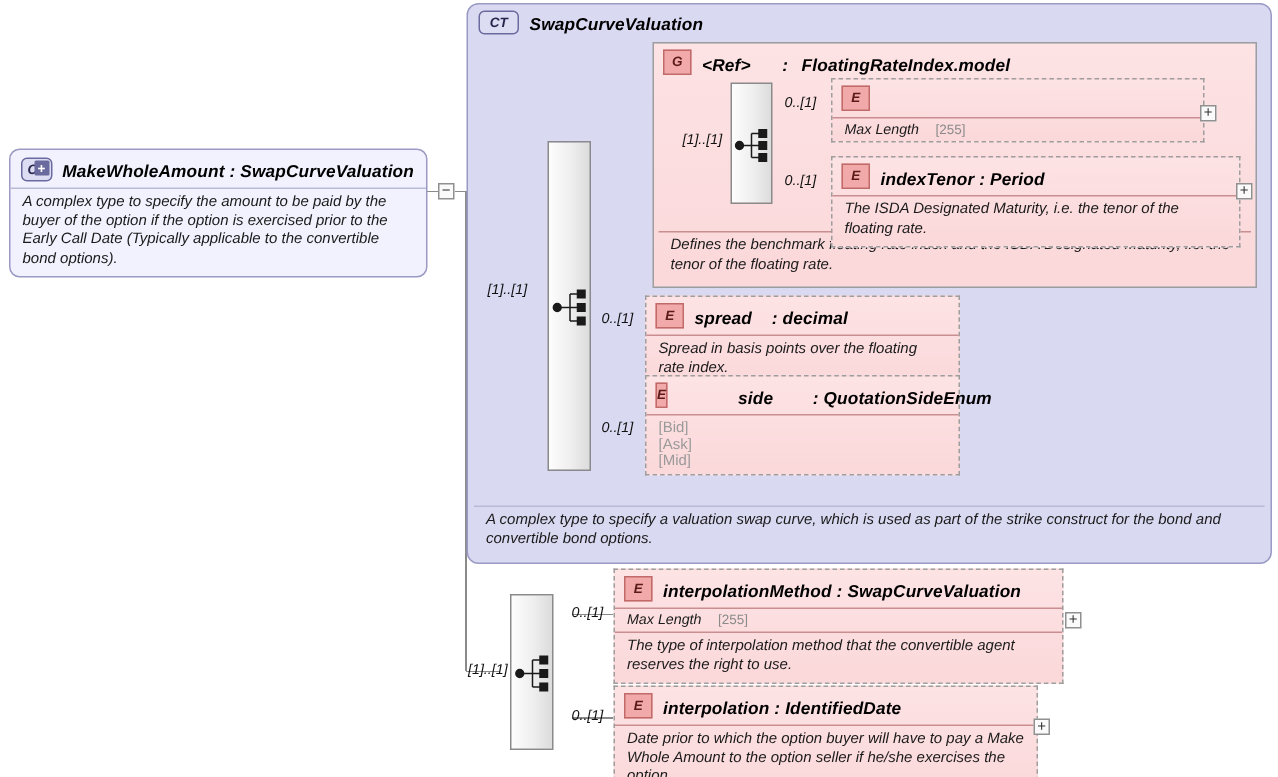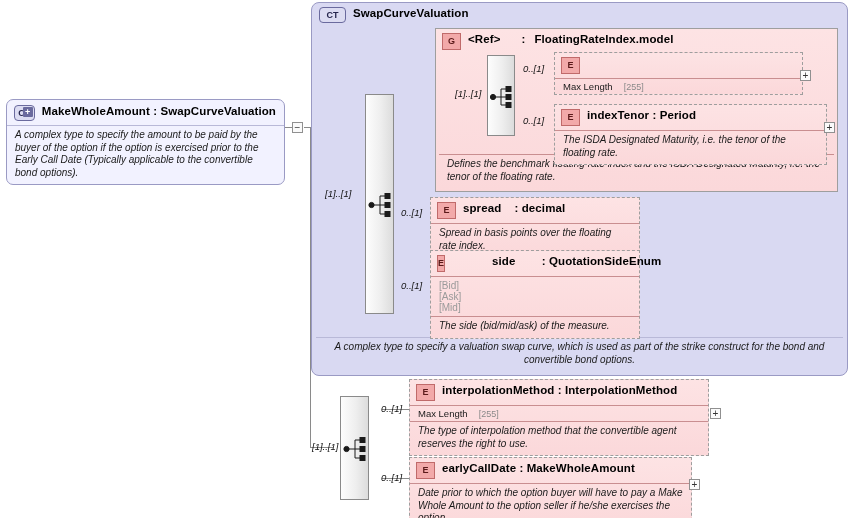--- a/index.html
+++ b/index.html
@@ -19,23 +19,24 @@
   .abs { position: absolute; box-sizing: border-box; }
 
   
   .node {
     border-radius: 7px;
     background: #f2f2ff;
     border: 1px solid #9a9ac4;
   }
   .node-head {
     display: flex;
-    align-items: flex-start;
+    align-items: flex-end;
     gap: 7px;
     padding: 5px 8px 4px 7px;
+    font-style: italic;
   }
   .node-title {
     font-weight: bold;
     font-size: 11.5px;
     letter-spacing: .1px;
     white-space: nowrap;
   }
   .node-doc {
     font-style: italic;
     font-size: 10px;
@@ -110,21 +111,21 @@
   }
 
   .facet-row {
     display: flex;
     align-items: baseline;
     gap: 11px;
     padding: 2px 8px 2px 8px;
     border-top: 1px solid #c98e90;
     font-size: 9.5px;
   }
-  .facet-name { color: #1a1a1a; }
+  .facet-name { font-style: italic; color: #1a1a1a; }
   .facet-val { color: #8a8a8a; font-size: 9px; text-align: center; }
 
   .enum-block {
     display: flex;
     gap: 12px;
     padding: 3px 8px 3px 8px;
     border-top: 1px solid #c98e90;
     font-size: 9.5px;
   }
   .enum-values { display: flex; flex-direction: column; line-height: 11px; }
@@ -197,21 +198,21 @@
 </div>
 
 <div class="abs expander" style="left:292px; top:122px;">−</div>
 
 <div class="abs lav" style="left:311px; top:2px; width:537px; height:374px;">
   <div class="node-head" style="padding:4px 8px 2px 7px;">
     <span class="badge badge-ct">CT</span>
     <span class="node-title">SwapCurveValuation</span>
   </div>
   <div class="abs" style="left:0; right:0; bottom:0;">
-    <div class="node-doc" style="margin:0 4px 4px 4px;text-align:center;">A complex type to specify a valuation swap curve, which is used as part of the strike construct for the bond and convertible bond options.</div>
+    <div class="node-doc" style="margin:0 4px 4px 4px;">A complex type to specify a valuation swap curve, which is used as part of the strike construct for the bond and convertible bond options.</div>
   </div>
 </div>
 
 <div class="abs card" style="left:325px; top:188px;">[1]..[1]</div>
 
 <div class="abs compositor" style="left:365px; top:94px; width:29px; height:220px;">
   <svg width="29" height="220">
     <g fill="#1a1a1a" stroke="#1a1a1a" stroke-width="1">
       <circle cx="5.5" cy="110" r="2.6"></circle>
       <line x1="8" y1="110" x2="14" y2="110"></line>
@@ -297,21 +298,20 @@
     <span class="badge badge-e">E</span>
     <span class="node-title" style="white-space:pre;margin-left:40px;">side        : QuotationSideEnum</span>
   </div>
   <div class="enum-block">
     <span class="enum-values">
       <span>[Bid]</span>
       <span>[Ask]</span>
       <span>[Mid]</span>
     </span>
   </div>
-  <div class="node-doc">The side (bid/mid/ask) of the measure.</div>
 </div>
 
 <div class="abs card" style="left:312px; top:441px;">[1]..[1]</div>
 
 <div class="abs compositor" style="left:340px; top:396px; width:29px; height:104px;">
   <svg width="29" height="104">
     <g fill="#1a1a1a" stroke="#1a1a1a" stroke-width="1">
       <circle cx="5.5" cy="52" r="2.6"></circle>
       <line x1="8" y1="52" x2="14" y2="52"></line>
       <line x1="14" y1="43" x2="14" y2="61"></line>
@@ -323,32 +323,32 @@
       <rect x="19" y="58.5" width="5" height="5"></rect>
     </g>
   </svg>
 </div>
 
 <div class="abs card" style="left:381px; top:403px;">0..[1]</div>
 
 <div class="abs pink" style="left:409px; top:379px; width:300px;">
   <div class="node-head">
     <span class="badge badge-e">E</span>
-    <span class="node-title">interpolationMethod : InterpolationMethod</span>
+    <span class="node-title">interpolationMethod : SwapCurveValuation</span>
   </div>
   <div class="facet-row">
     <span class="facet-name">Max Length</span>
     <span class="facet-val">[255]</span>
   </div>
   <div class="node-doc">The type of interpolation method that the convertible agent reserves the right to use.</div>
 </div>
 <div class="abs expander" style="left:710px; top:408px;">+</div>
 
 <div class="abs card" style="left:381px; top:472px;">0..[1]</div>
 
 <div class="abs pink" style="left:409px; top:457px; width:283px;">
   <div class="node-head">
     <span class="badge badge-e">E</span>
-    <span class="node-title">earlyCallDate : MakeWholeAmount</span>
+    <span class="node-title">interpolation : IdentifiedDate</span>
   </div>
   <div class="node-doc">Date prior to which the option buyer will have to pay a Make Whole Amount to the option seller if he/she exercises the option.</div>
 </div>
 <div class="abs expander" style="left:689px; top:479px;">+</div>
 
 </body></html>

